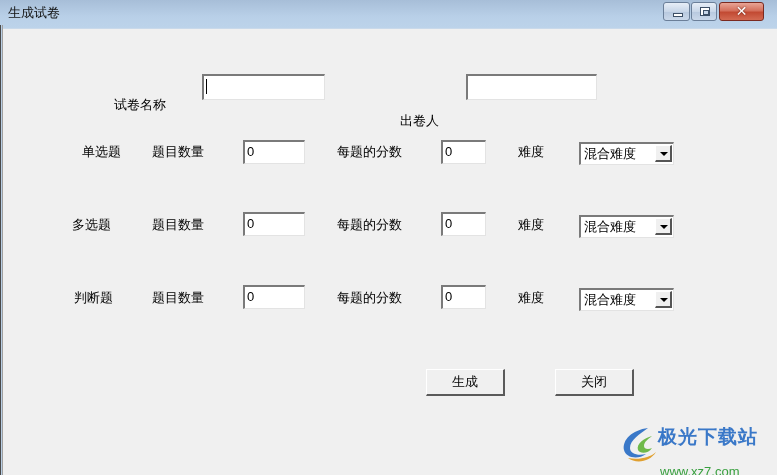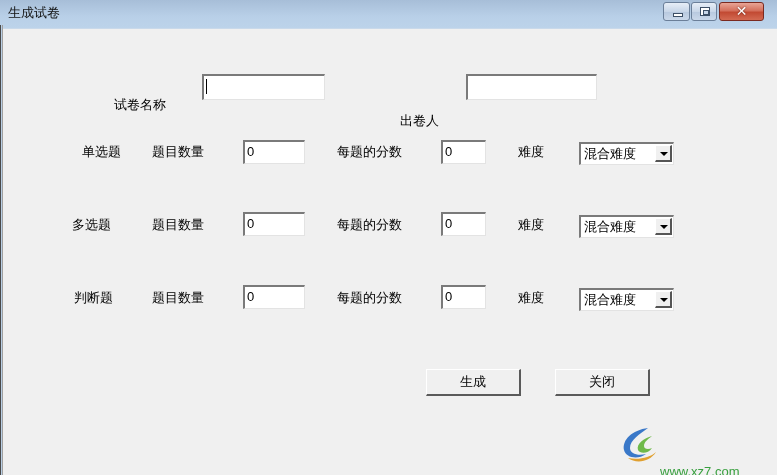--- a/index.html
+++ b/index.html
@@ -46,21 +46,21 @@
   }
   .combo-text { position: absolute; left: 3px; top: 1px; font-size: 13px; font-family: Liberation Serif, serif; }
   .combo-btn {
     position: absolute; right: 1px; top: 1px; width: 17px; height: 17px; background: #f0f0f0;
     border-top: 1px solid #fff; border-left: 1px solid #fff;
     border-right: 2px solid #555; border-bottom: 2px solid #555;
   }
   .combo-btn::after { content: ""; position: absolute; left: 4px; top: 6px; border-left: 4px solid transparent; border-right: 4px solid transparent; border-top: 4px solid #000; }
 
   .btn {
-    position: absolute; height: 27px; width: 95px; background: #f0f0f0;
+    position: absolute; height: 27px; width: 79px; background: #f0f0f0;
     border-top: 1px solid #fff; border-left: 1px solid #fff;
     border-right: 2px solid #5a5a5a; border-bottom: 2px solid #5a5a5a;
     text-align: center; line-height: 23px; font-size: 13px;
   }
 
   .watermark { position: absolute; left: 618px; top: 422px; width: 150px; height: 45px; }
   .wm-logo { position: absolute; left: 0; top: 2px; width: 44px; height: 40px; }
   .wm-name { position: absolute; left: 40px; top: 2px; font-size: 19px; font-weight: bold; color: #3a78c8; letter-spacing: 1px; }
   .wm-url { position: absolute; left: 42px; top: 42px; font-size: 13px; color: #3aa040; font-family: "Liberation Sans", sans-serif; }
 </style>
@@ -132,14 +132,15 @@
 
 <div class="btn" style="left:426px; top:369px;">生成</div>
 <div class="btn" style="left:555px; top:369px;">关闭</div>
 
 <div class="watermark">
   <svg class="wm-logo" viewBox="0 0 44 40">
     <path d="M30 4 C14 6 4 16 6 26 C8 34 20 36 28 30 C20 32 12 30 12 24 C12 16 22 10 30 4 Z" fill="#3a78c8"></path>
     <path d="M34 12 C26 14 18 20 20 26 C22 30 30 30 34 24 C30 26 26 25 26 22 C26 18 30 15 34 12 Z" fill="#6fb94a"></path>
     <path d="M10 34 C18 40 32 38 38 28 C32 34 20 36 10 34 Z" fill="#e0a030"></path>
   </svg>
+  <span class="wm-name">极光下载站</span>
   <span class="wm-url">www.xz7.com</span>
 </div>
 
 </body></html>

